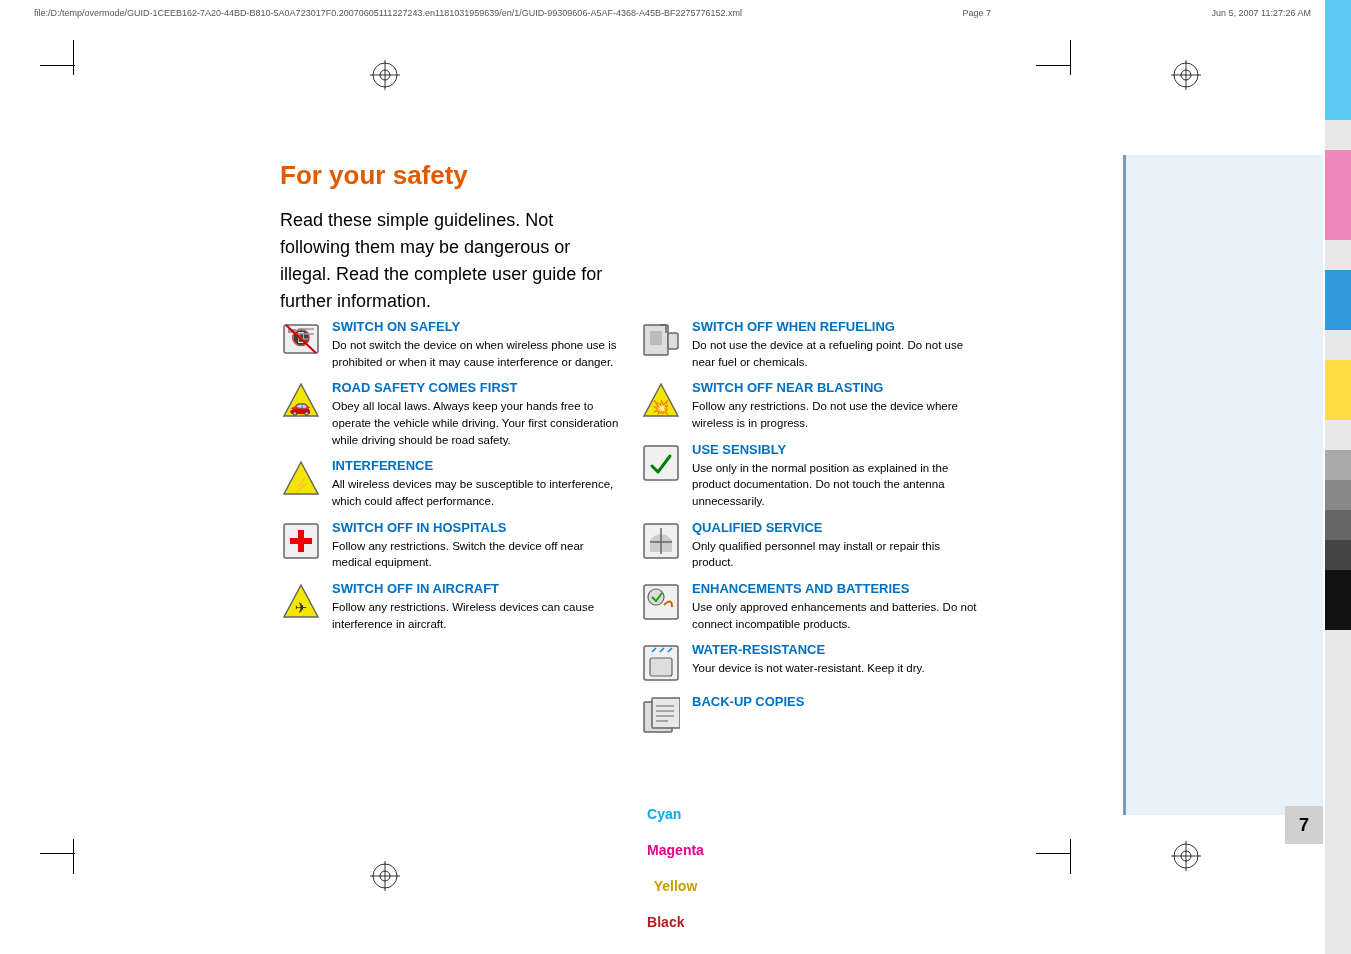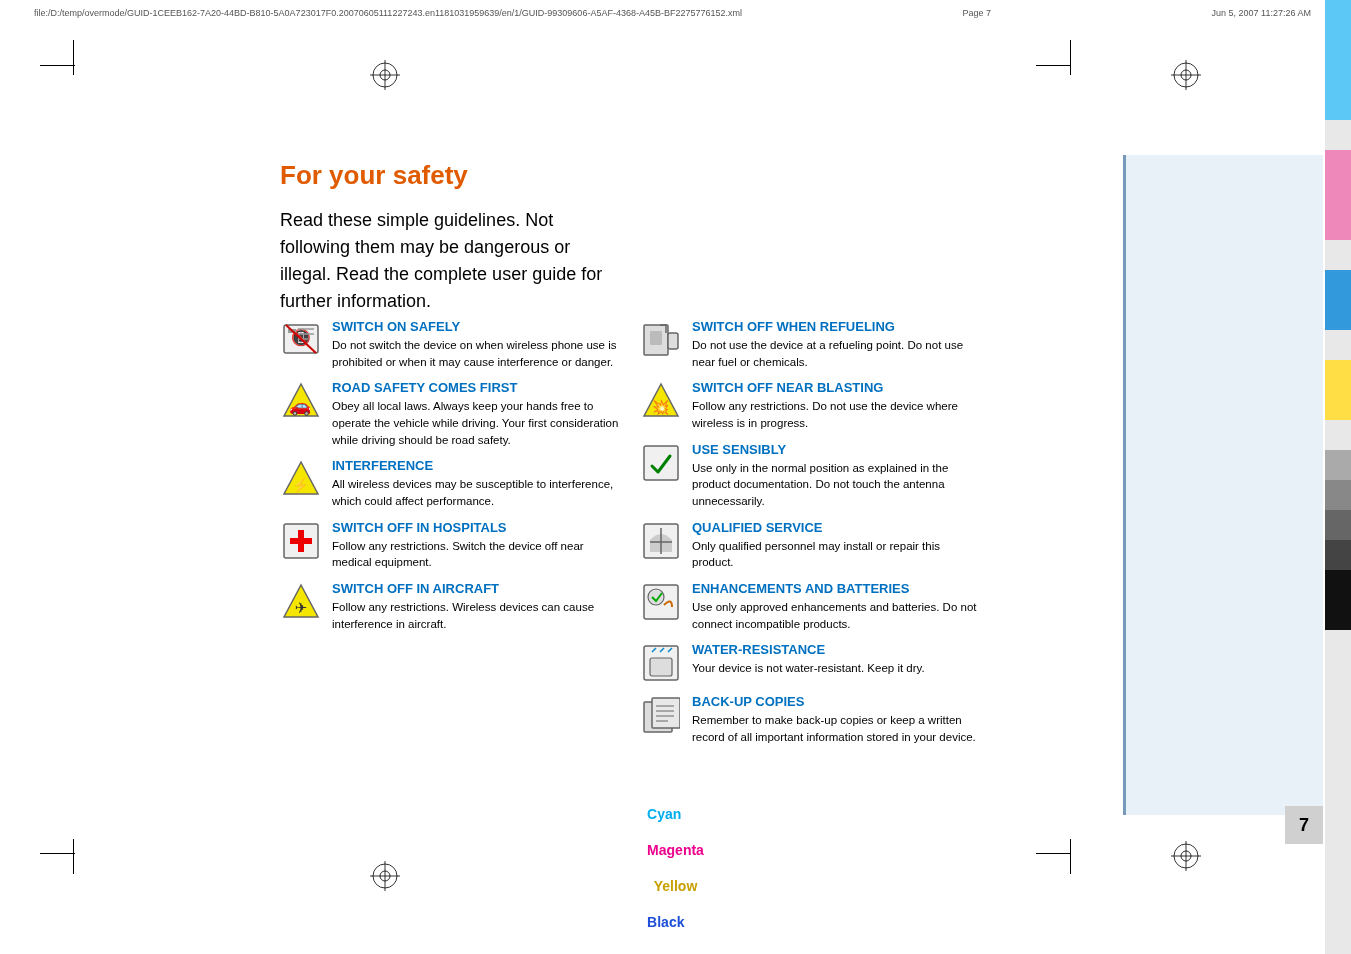--- a/index.html
+++ b/index.html
@@ -422,21 +422,20 @@
             <rect x="2" y="6" width="28" height="30" rx="1" fill="#ddd" stroke="#666" stroke-width="1.5"></rect>
             <rect x="10" y="2" width="28" height="30" rx="1" fill="#e8e8e8" stroke="#666" stroke-width="1.5"></rect>
             <line x1="14" y1="10" x2="32" y2="10" stroke="#666" stroke-width="1"></line>
             <line x1="14" y1="15" x2="32" y2="15" stroke="#666" stroke-width="1"></line>
             <line x1="14" y1="20" x2="32" y2="20" stroke="#666" stroke-width="1"></line>
             <line x1="14" y1="25" x2="26" y2="25" stroke="#666" stroke-width="1"></line>
           </svg>
         </div>
         <div class="safety-text">
           <span class="safety-heading">BACK-UP COPIES</span>
-          <span class="safety-desc">Remember to make back-up copies or keep a written record of all important information stored in your device.</span>
         </div>
       </div>
 
     </div>
   </div>
 </div>
 
 <div class="vertical-title">For your safety</div>
 
 <div style="position:absolute; top:155px; right:28px; width:200px; height:660px; background:#e8f0f8; border-left:3px solid #7799bb;"></div>
@@ -460,14 +459,14 @@
   <div style="flex:1; background:#e8e8e8;"></div>
 </div>
 
 <div class="cmyk-footer">
   <span style="color:#00aeef; font-weight:bold;">Cyan</span>
   <span>&nbsp;</span>
   <span style="color:#ec008c; font-weight:bold;">Magenta</span>
   <span>&nbsp;</span>
   <span style="color:#c8a000; font-weight:bold;text-align:center;">Yellow</span>
   <span>&nbsp;</span>
-  <span style="color:#1d4ed8; font-weight:bold;">Black</span>
+  <span style="color:#b91c1c; font-weight:bold;">Black</span>
 </div>
 
 </body></html>

